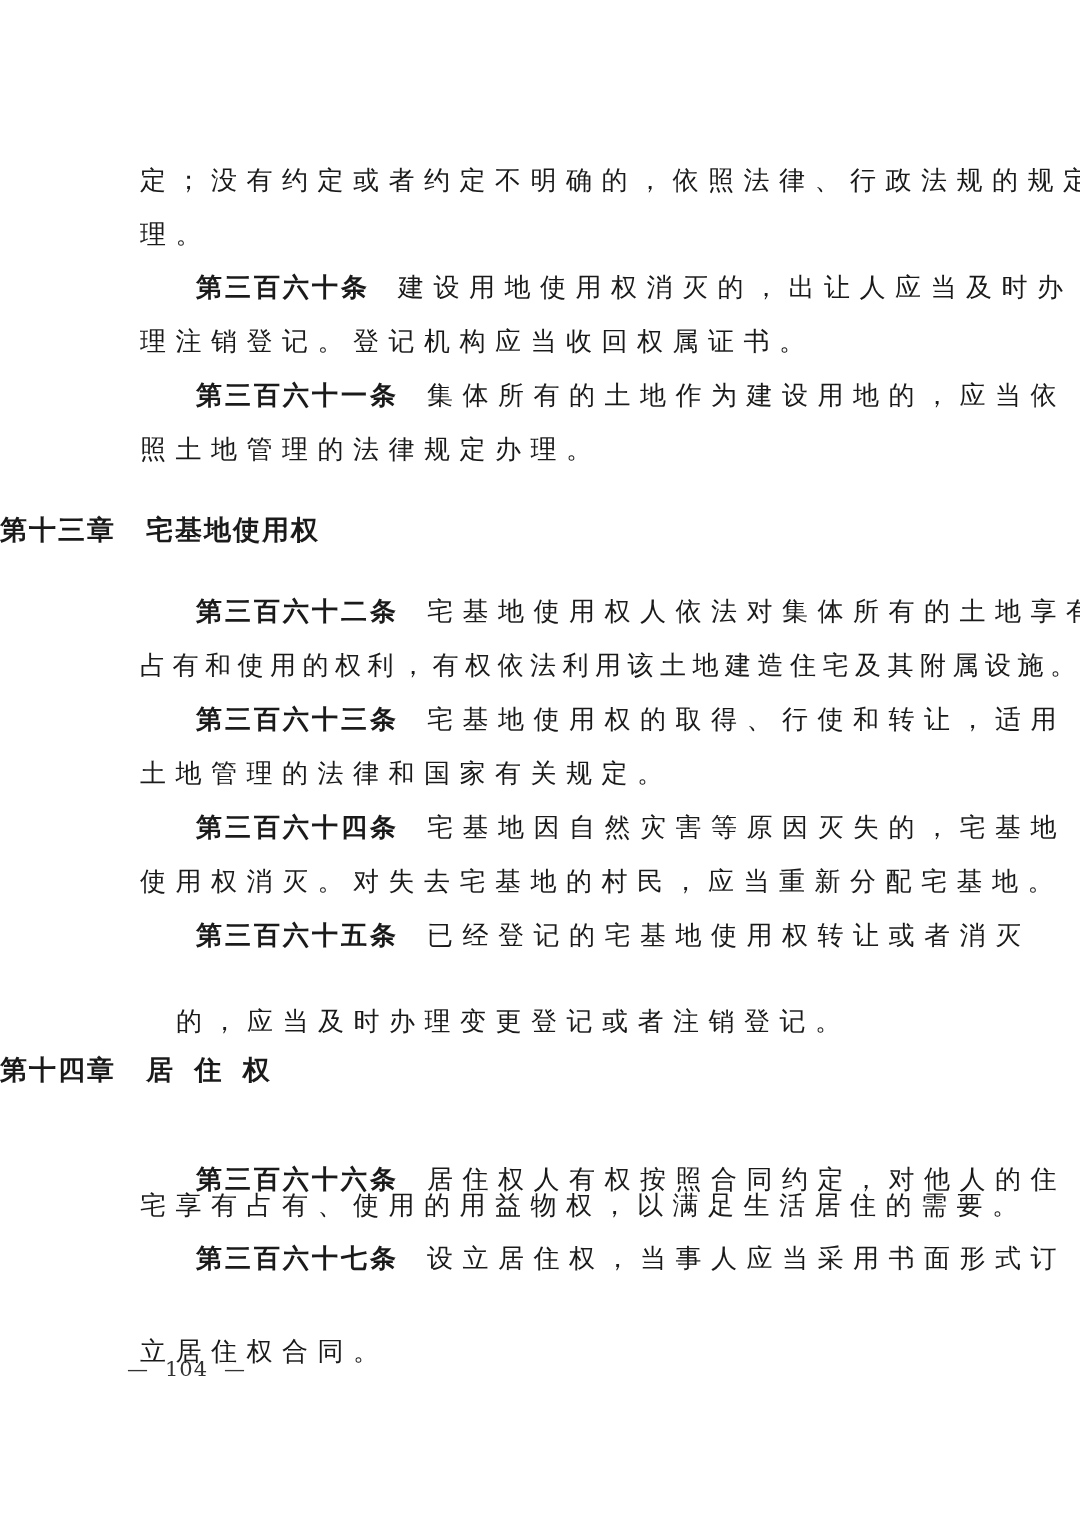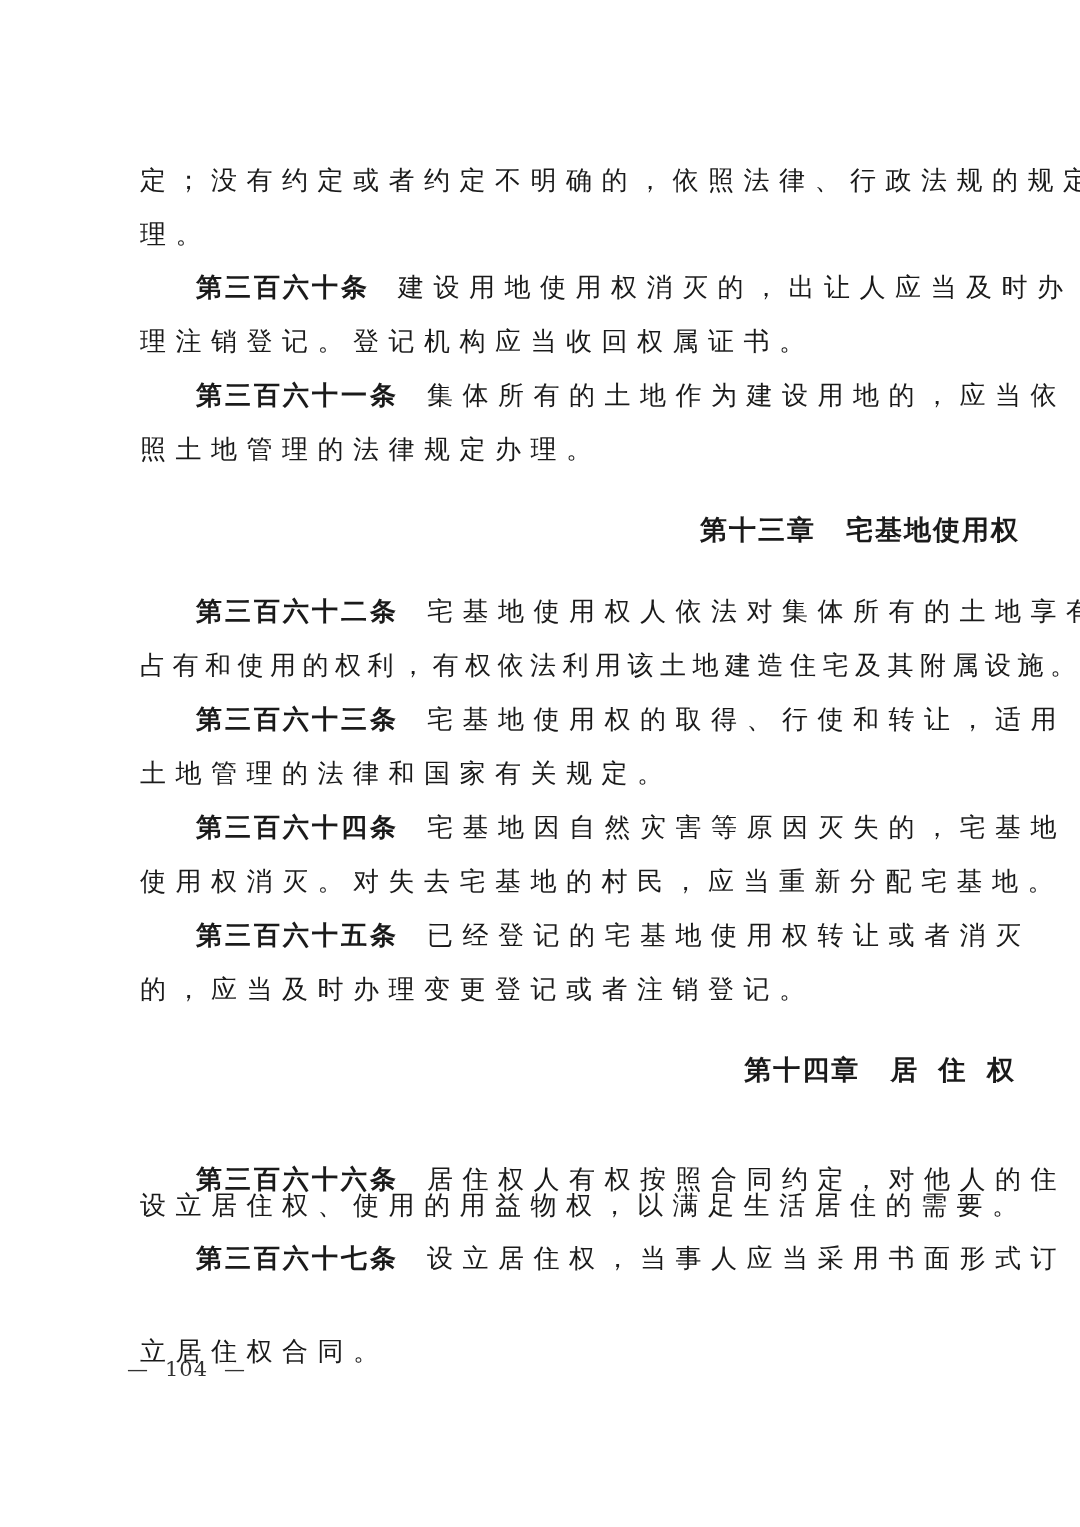--- a/index.html
+++ b/index.html
@@ -34,21 +34,21 @@
   .art-no {
     font-family: "DejaVu Sans", "Liberation Sans", sans-serif;
     font-weight: bold;
     letter-spacing: 3px;
     margin-right: 28px;
   }
   .chapter {
     position: absolute;
     left: 0;
     width: 1020px;
-    text-align: right;
+    text-align: left;
     font-family: "DejaVu Sans", "Liberation Sans", sans-serif;
     font-weight: bold;
     font-size: 27px;
     line-height: 36px;
     letter-spacing: 2px;
   }
   .chapter .ch-gap { display: inline-block; width: 30px; }
   .page-number {
     position: absolute;
     left: 111px;
@@ -93,30 +93,30 @@
   <div class="line" style="top:756px;">土地管理的法律和国家有关规定。</div>
 
   <div class="line indent" style="top:810px;">
     <span class="art-no">第三百六十四条</span><span>宅基地因自然灾害等原因灭失的，宅基地</span>
   </div>
   <div class="line" style="top:864px;">使用权消灭。对失去宅基地的村民，应当重新分配宅基地。</div>
 
   <div class="line indent" style="top:918px;">
     <span class="art-no">第三百六十五条</span><span>已经登记的宅基地使用权转让或者消灭</span>
   </div>
-  <div class="line" style="top:972px;">的，应当及时办理变更登记或者注销登记。</div>
+  <div class="line" style="top:1004px;margin-left:36px;">的，应当及时办理变更登记或者注销登记。</div>
 
   <div class="chapter" style="top:1052px;">
     <span>第十四章</span><span class="ch-gap"></span><span style="letter-spacing:6px;">居 住 权</span>
   </div>
 
   <div class="line indent" style="top:1134px;margin-top:28px;">
     <span class="art-no">第三百六十六条</span><span>居住权人有权按照合同约定，对他人的住</span>
   </div>
-  <div class="line" style="top:1188px;">设立居住权、使用的用益物权，以满足生活居住的需要。</div>
+  <div class="line" style="top:1188px;">宅享有占有、使用的用益物权，以满足生活居住的需要。</div>
 
   <div class="line indent" style="top:1241px;">
     <span class="art-no">第三百六十七条</span><span>设立居住权，当事人应当采用书面形式订</span>
   </div>
   <div class="line" style="top:1334px;">立居住权合同。</div>
 
   <div class="page-number">
     <span class="dash">—</span><span>104</span><span class="dash">—</span>
   </div>
 

